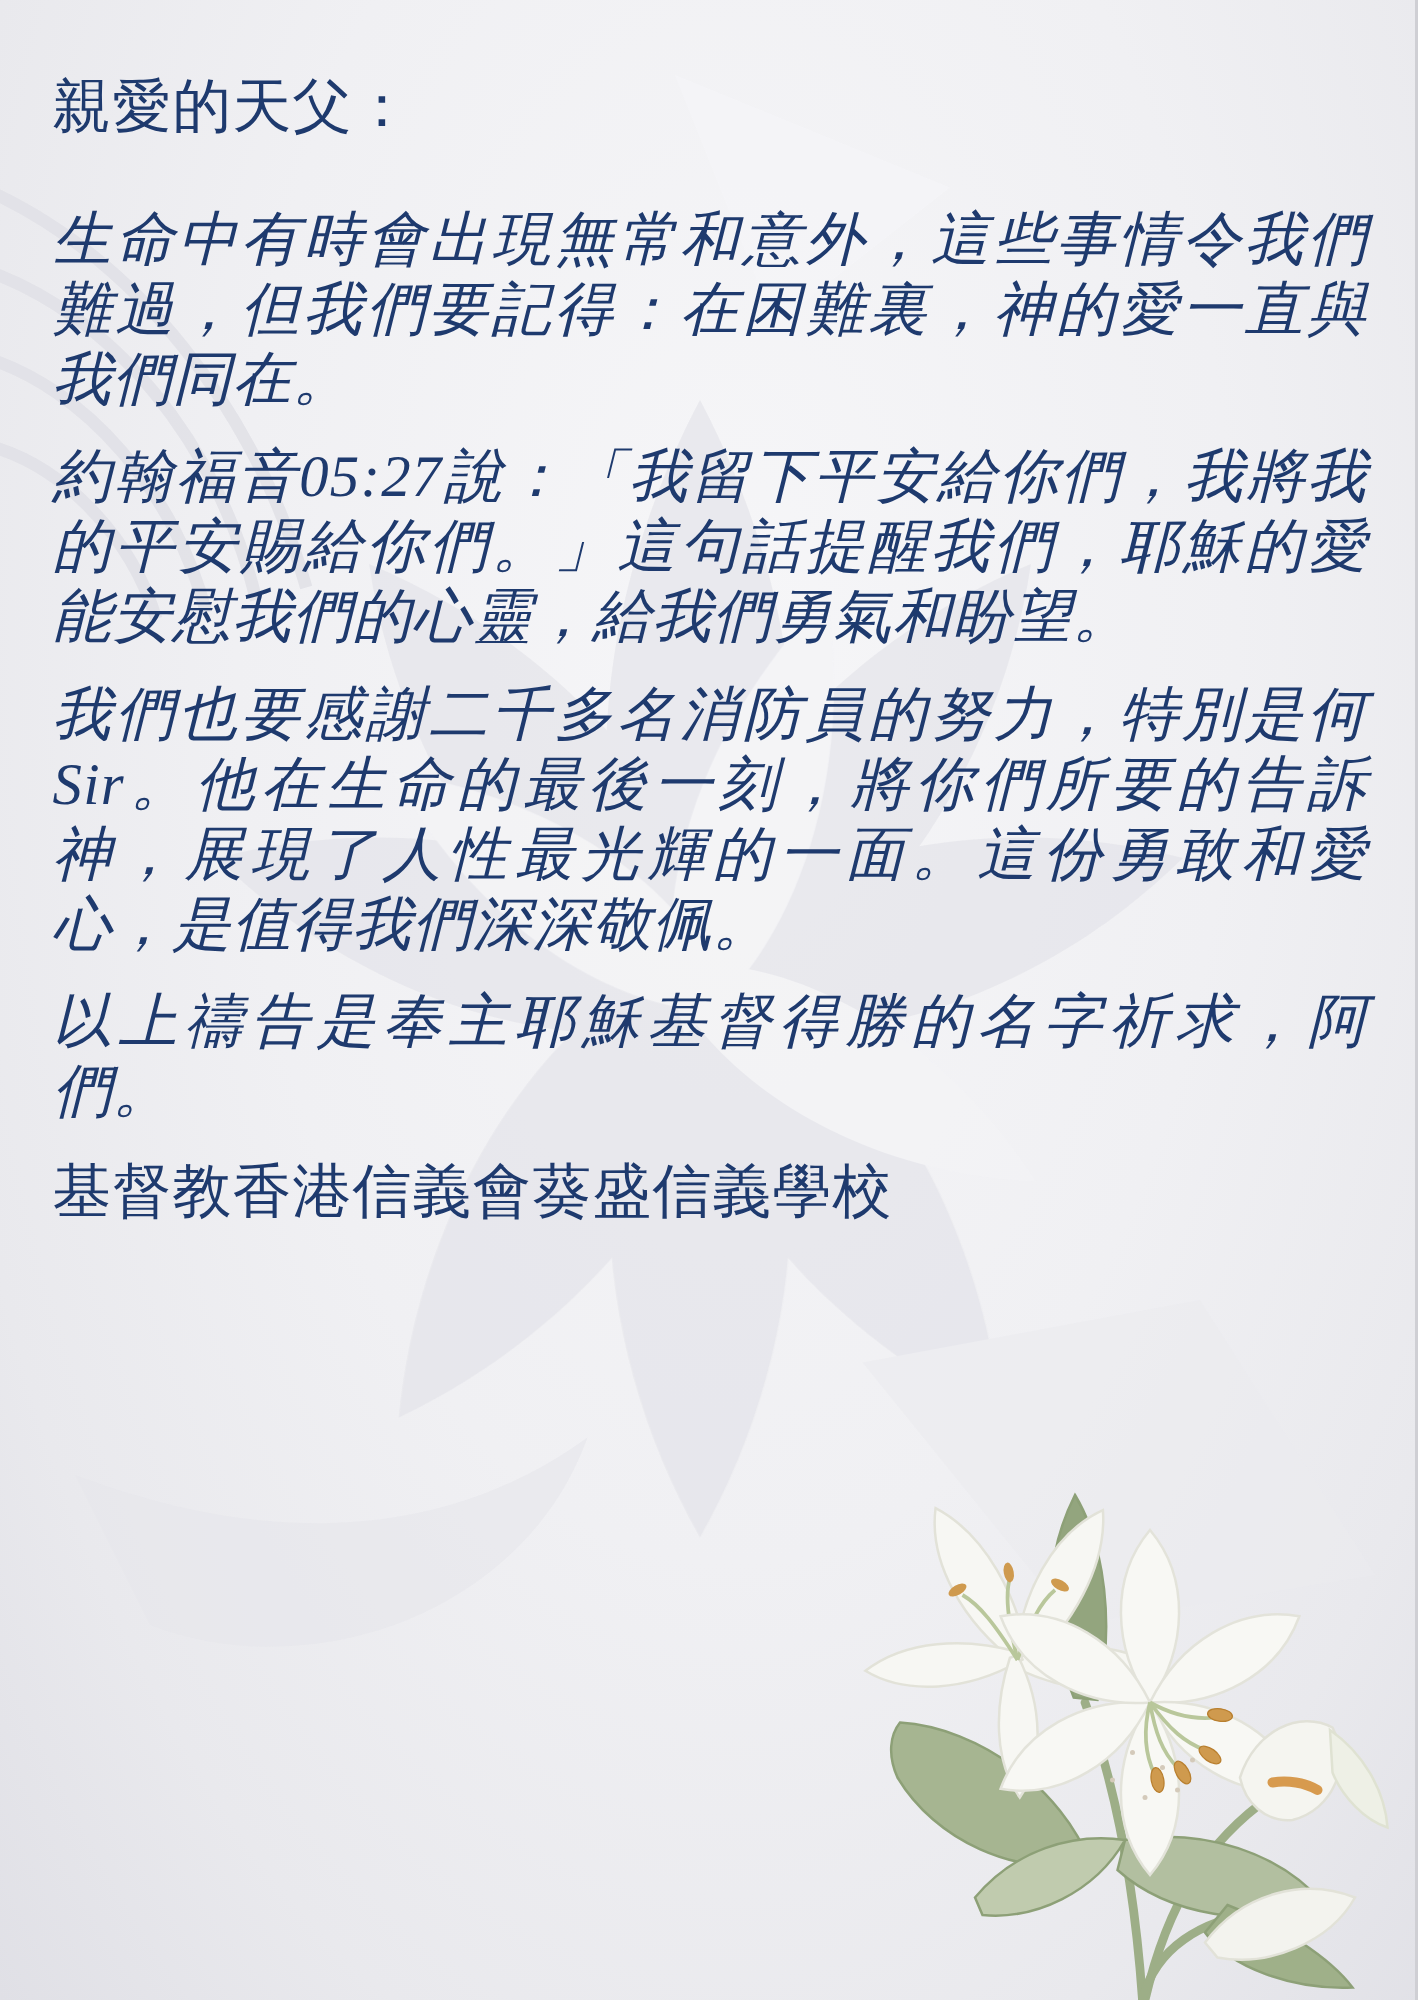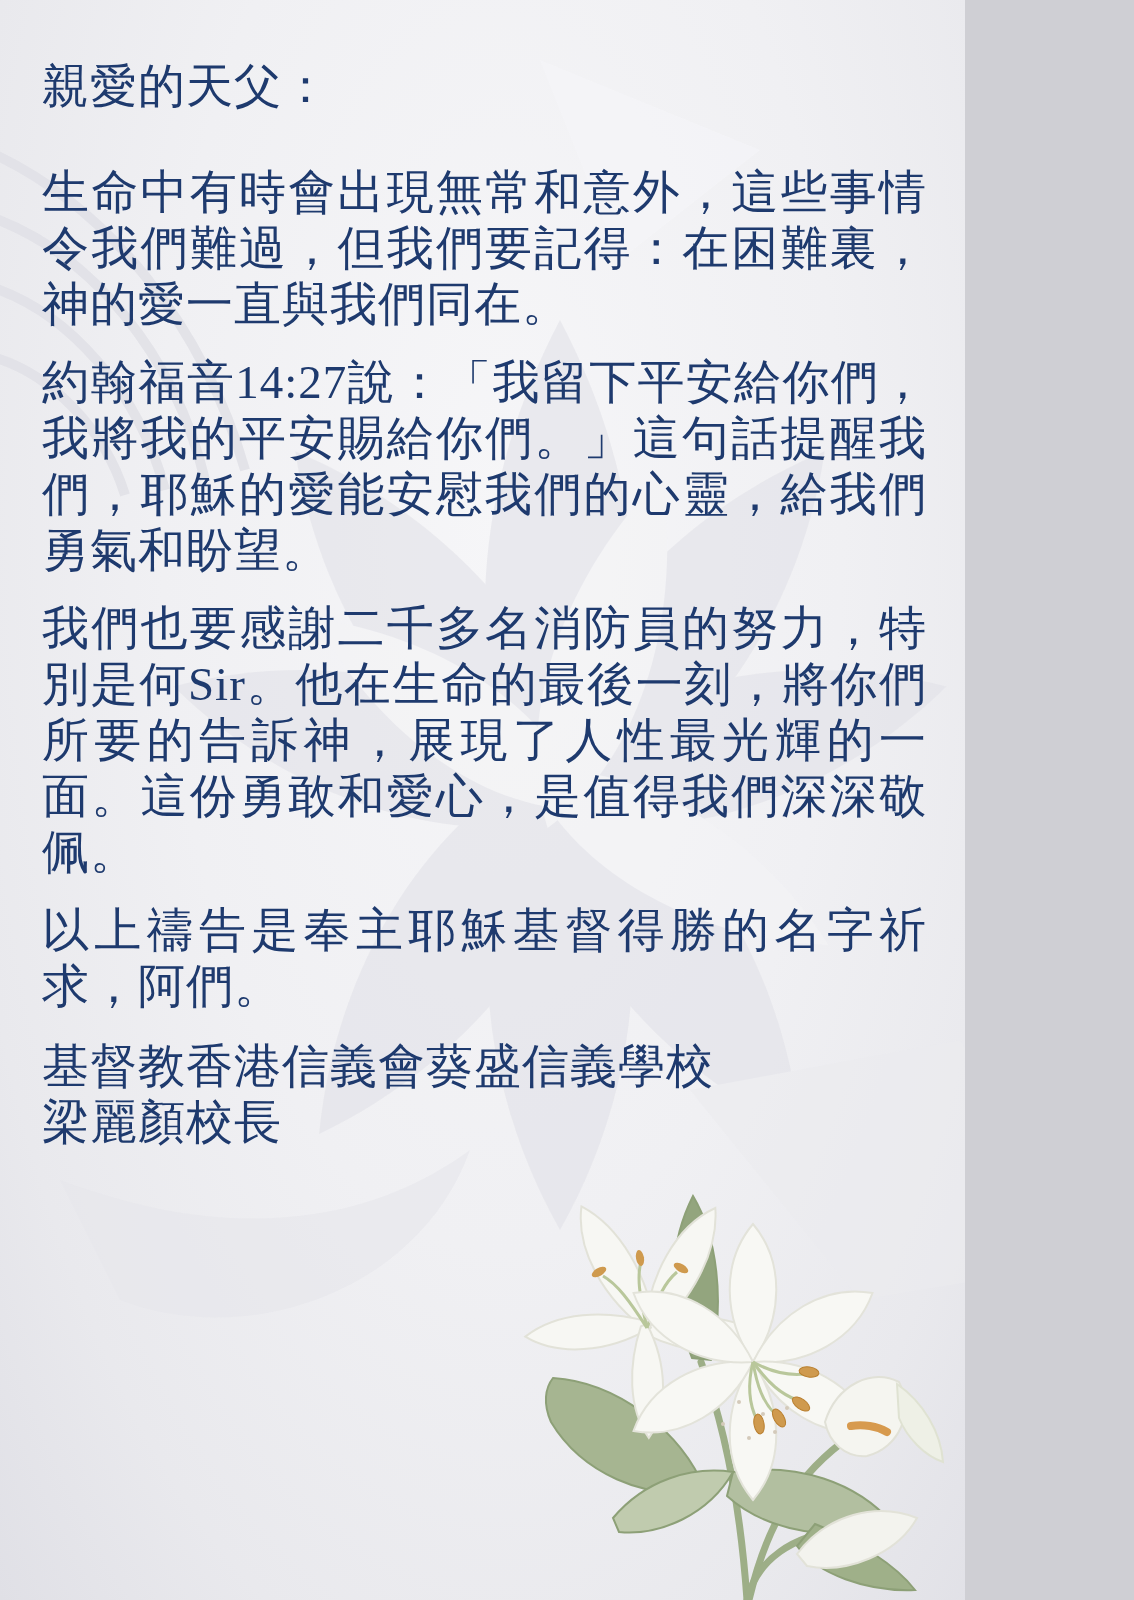--- a/index.html
+++ b/index.html
@@ -2,21 +2,21 @@
 <html><head>
 <meta charset="utf-8">
 <style>
   html, body {
     margin: 0;
     padding: 0;
     background: #cfcfd4;
   }
   .page {
     position: relative;
-    width: 965px;
+    width: 1132px;
     height: 1600px;
     overflow: hidden;
     background:
       radial-gradient(ellipse at 52% 32%, #f6f6f8 0%, #f0f0f3 48%, #e9e9ed 78%, #e0e0e6 100%);
     font-family: "Liberation Serif", "DejaVu Serif", serif;
   }
   .watermark, .lily-art {
     position: absolute;
     pointer-events: none;
   }
@@ -32,21 +32,21 @@
     inset: 0;
     padding: 58px 38px 0 42px;
     color: #1e3a6e;
     font-size: 47px;
     line-height: 56px;
     letter-spacing: 1px;
     text-align: justify;
     text-justify: inter-ideograph;
   }
   .salutation { margin: 0 0 50px 0; }
-  .para { margin: 0 0 22px 0; }
+  .para { margin: 0 0 22px 0; font-style: italic; }
   .closing { margin: 12px 0 0 0; }
   .signature { margin-top: 24px; }
   .sig-line { display: block; }
 </style>
 </head>
 <body>
 
 <div class="page">
 
   <svg class="watermark" viewBox="0 0 1134 1600" width="1134" height="1600" aria-hidden="true">
@@ -157,22 +157,21 @@
       <path d="M356 256 C 368 254 382 256 392 262" stroke="#d79a4e" stroke-width="8" stroke-linecap="round" fill="none"></path>
       <path d="M402 214 C 428 232 446 262 448 292 C 430 286 412 268 404 248 Z" fill="#eef0e6" stroke="#dfe2d2" stroke-width="2"></path>
     </g>
 
     <path d="M302 384 C 332 344 382 332 422 348 C 402 384 352 404 312 396 Z" fill="#f3f3ee" stroke="#e2e2d8" stroke-width="2"></path>
   </svg>
 
   <div class="content">
     <div class="salutation">親愛的天父：</div>
     <p class="para">生命中有時會出現無常和意外，這些事情令我們難過，但我們要記得：在困難裏，神的愛一直與我們同在。</p>
-    <p class="para">約翰福音14:27說：「我留下平安給你們，我將我的平安賜給你們。」這句話提醒我們，耶穌的愛能安慰我們的心靈，給我們勇氣和盼望。</p>
+    <p class="para">約翰福音05:27說：「我留下平安給你們，我將我的平安賜給你們。」這句話提醒我們，耶穌的愛能安慰我們的心靈，給我們勇氣和盼望。</p>
     <p class="para">我們也要感謝二千多名消防員的努力，特別是何Sir。他在生命的最後一刻，將你們所要的告訴神，展現了人性最光輝的一面。這份勇敢和愛心，是值得我們深深敬佩。</p>
     <p class="para closing">以上禱告是奉主耶穌基督得勝的名字祈求，阿們。</p>
     <div class="signature">
       <span class="sig-line">基督教香港信義會葵盛信義學校</span>
-      <span class="sig-line">梁麗顏校長</span>
     </div>
   </div>
 
 </div>
 
 </body></html>

